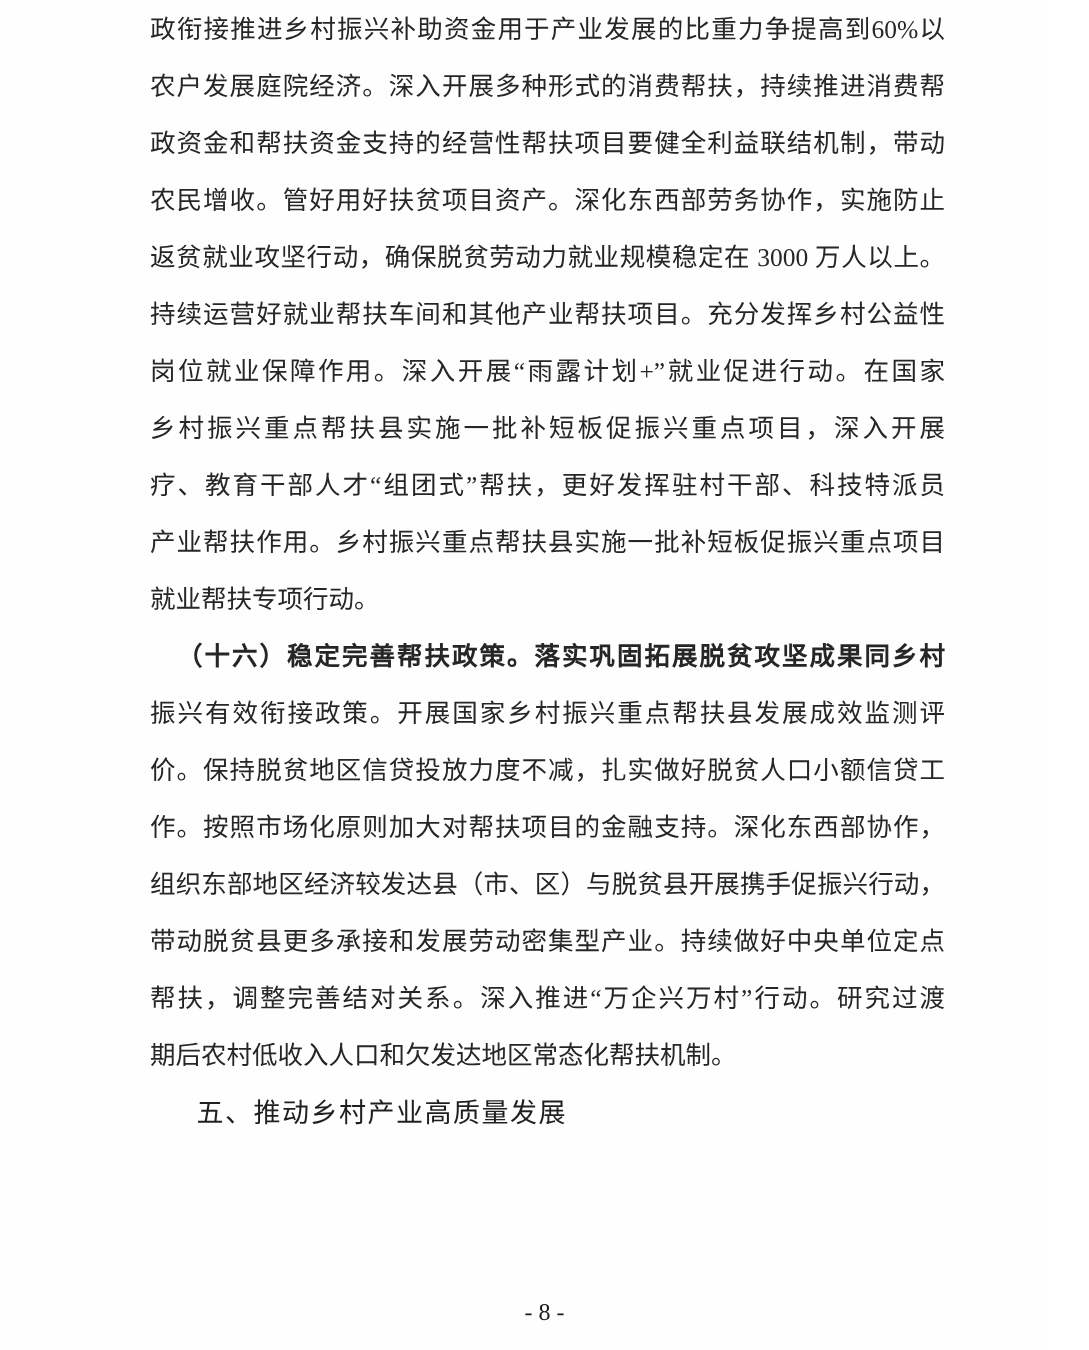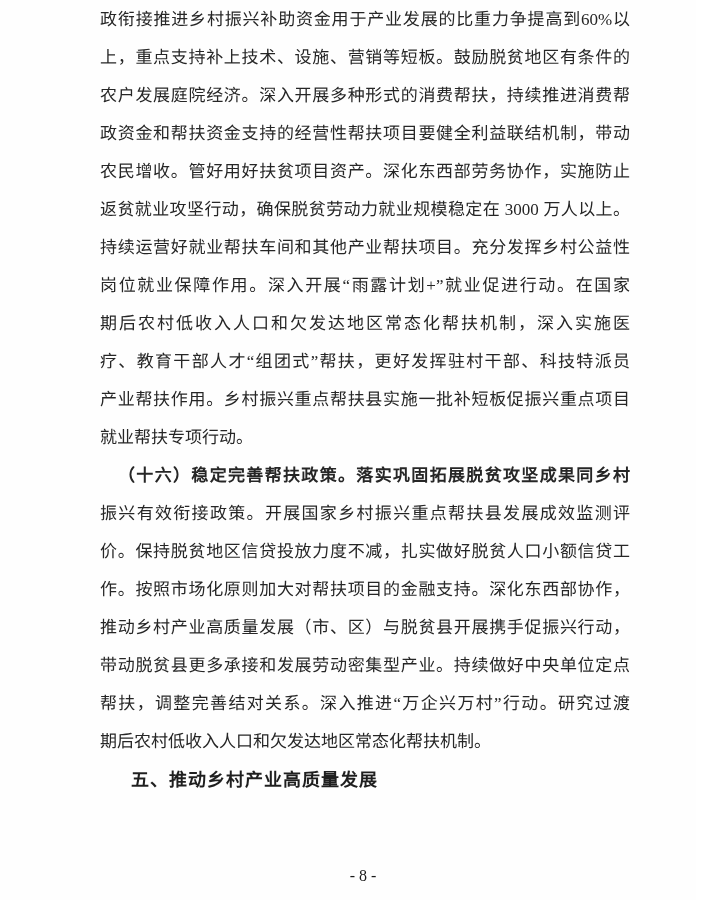--- a/index.html
+++ b/index.html
@@ -34,21 +34,21 @@
     text-align-last: left;
   }
   .line.indent {
     text-indent: 18px;
     font-weight: bold;
   }
   .heading {
     height: 38px;
     line-height: 38px;
     font-size: 18px;
-    font-weight: bold;
+    font-weight: normal;
     text-indent: 31px;
     color: #1f1f1f;
     letter-spacing: 1px;
   }
   .pagenum {
     position: absolute;
     top: 864px;
     left: 0;
     width: 726px;
     text-align: center;
@@ -56,37 +56,36 @@
     line-height: 24px;
     color: #1a1a1a;
   }
 </style>
 </head>
 <body>
 
 <div class="page">
   <div class="textblock">
     <div class="line">政衔接推进乡村振兴补助资金用于产业发展的比重力争提高到60%以</div>
-    <div class="line">上，重点支持补上技术、设施、营销等短板。鼓励脱贫地区有条件的</div>
     <div class="line">农户发展庭院经济。深入开展多种形式的消费帮扶，持续推进消费帮</div>
     <div class="line">政资金和帮扶资金支持的经营性帮扶项目要健全利益联结机制，带动</div>
     <div class="line">农民增收。管好用好扶贫项目资产。深化东西部劳务协作，实施防止</div>
     <div class="line">返贫就业攻坚行动，确保脱贫劳动力就业规模稳定在 3000 万人以上。</div>
     <div class="line">持续运营好就业帮扶车间和其他产业帮扶项目。充分发挥乡村公益性</div>
     <div class="line">岗位就业保障作用。深入开展“雨露计划+”就业促进行动。在国家</div>
-    <div class="line">期后农村低收入人口和欠发达地区常态化帮扶机制，深入实施医</div>
+    <div class="line">乡村振兴重点帮扶县实施一批补短板促振兴重点项目，深入开展</div>
     <div class="line">疗、教育干部人才“组团式”帮扶，更好发挥驻村干部、科技特派员</div>
     <div class="line">产业帮扶作用。乡村振兴重点帮扶县实施一批补短板促振兴重点项目</div>
     <div class="line para-end">就业帮扶专项行动。</div>
 
     <div class="line indent">（十六）稳定完善帮扶政策。落实巩固拓展脱贫攻坚成果同乡村</div>
     <div class="line">振兴有效衔接政策。开展国家乡村振兴重点帮扶县发展成效监测评</div>
     <div class="line">价。保持脱贫地区信贷投放力度不减，扎实做好脱贫人口小额信贷工</div>
     <div class="line">作。按照市场化原则加大对帮扶项目的金融支持。深化东西部协作，</div>
-    <div class="line">推动乡村产业高质量发展（市、区）与脱贫县开展携手促振兴行动，</div>
+    <div class="line">组织东部地区经济较发达县（市、区）与脱贫县开展携手促振兴行动，</div>
     <div class="line">带动脱贫县更多承接和发展劳动密集型产业。持续做好中央单位定点</div>
     <div class="line">帮扶，调整完善结对关系。深入推进“万企兴万村”行动。研究过渡</div>
     <div class="line para-end">期后农村低收入人口和欠发达地区常态化帮扶机制。</div>
 
     <div class="heading">五、推动乡村产业高质量发展</div>
   </div>
 
   <div class="pagenum">- 8 -</div>
 </div>
 

